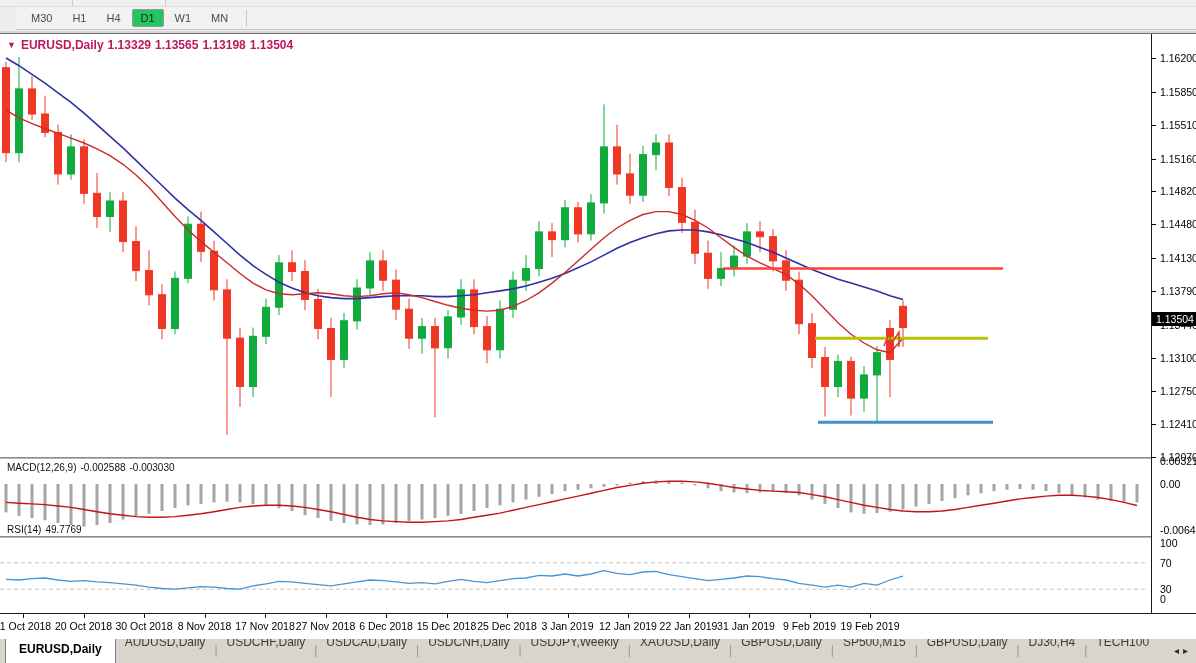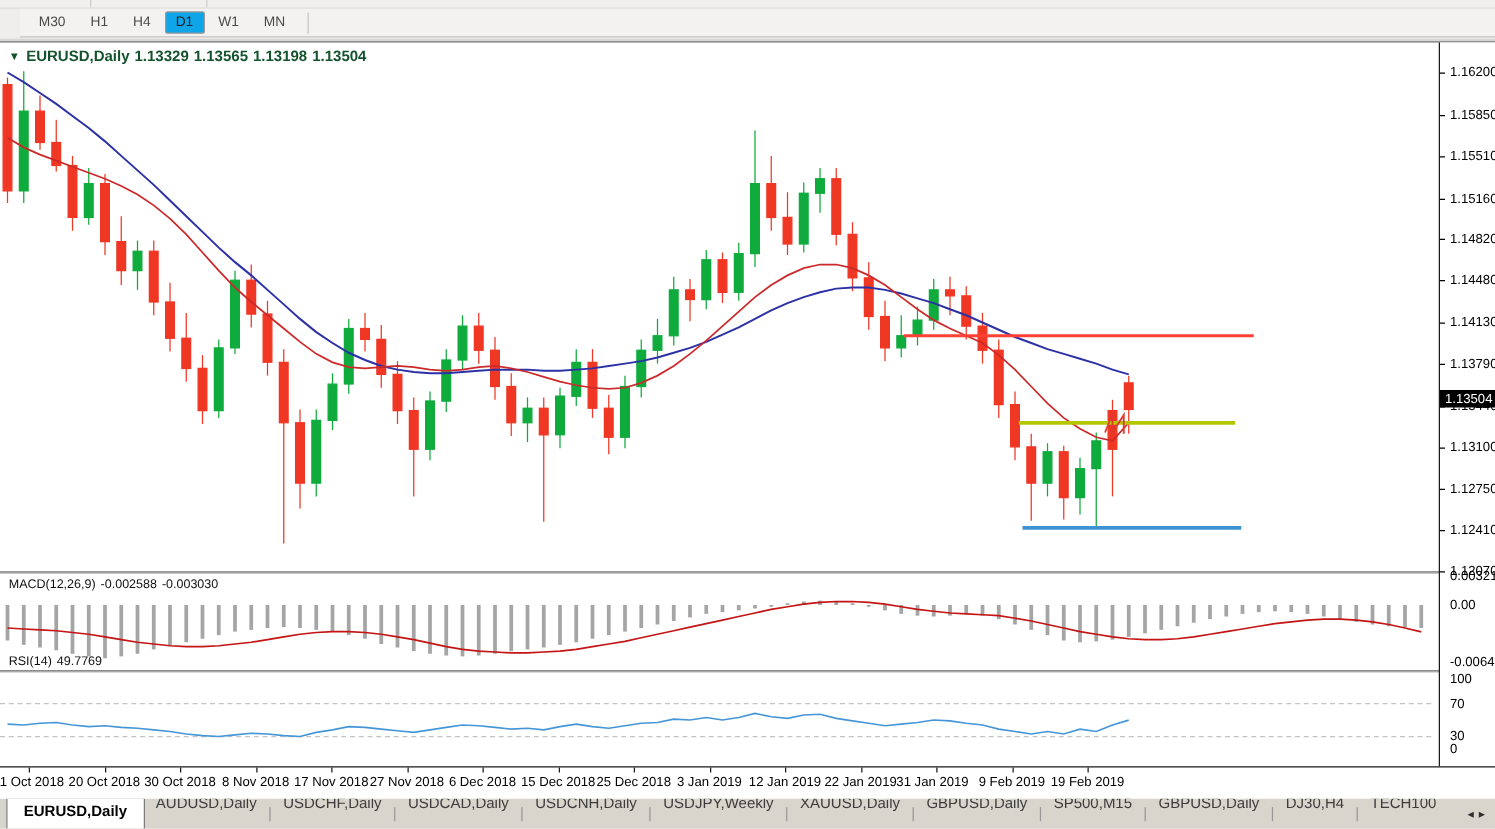--- a/index.html
+++ b/index.html
@@ -2,26 +2,26 @@
 <html><head>
 <meta charset="utf-8">
 <style>
   html,body{margin:0;padding:0;background:#efeeec;}
   body{width:1196px;height:663px;overflow:hidden;font-family:"Liberation Sans",sans-serif;}
   .app{position:relative;width:1196px;height:663px;}
   .top-strip{position:absolute;left:0;top:0;width:1196px;height:6px;background:#f1f0ee;border-bottom:1px solid #dcdcdc;}
   .ts-sep{position:absolute;top:0;width:1px;height:6px;background:#cfcfcf;}
   .tf-toolbar{position:absolute;left:16px;top:7px;width:1196px;height:23px;background:#f3f2f0;border-bottom:1px solid #c2c2c2;display:flex;align-items:center;padding-left:6px;box-sizing:border-box;}
   .tf-btn{font-size:11px;color:#4a4a4a;padding:2px 8px;margin-right:2px;border:1px solid transparent;border-radius:2px;}
-  .tf-btn.active{background:#0ea5e9;border-color:#979797;color:#222;}
+  .tf-btn.active{background:#22c55e;border-color:#979797;color:#222;}
   .tf-group-sep{width:1px;height:17px;background:#c6c6c6;margin:0 7px;}
   .edge{position:absolute;left:0;top:31px;width:1196px;height:2px;background:#d7d6d4;}
   .chart-area{position:absolute;left:0;top:33px;width:1196px;height:604px;background:#ffffff;border-top:1px solid #6f6f6f;box-sizing:content-box;}
   .chart-area svg{position:absolute;left:0;display:block;}
-  .chart-title{position:absolute;left:7px;top:4px;font-size:12px;font-weight:bold;color:#14532d;white-space:nowrap;z-index:5;}
+  .chart-title{position:absolute;left:7px;top:4px;font-size:12px;font-weight:bold;color:#be185d;white-space:nowrap;z-index:5;}
   .chart-title .tri{font-size:9px;margin-right:5px;vertical-align:1px;}
   .chart-title span{margin-right:4px;}
   .pane-label{position:absolute;left:7px;font-size:10px;color:#101010;white-space:nowrap;z-index:5;}
   .pane-label span{margin-right:4px;}
   .sep{position:absolute;left:0;width:1196px;height:2px;background:#b5b5b5;border-top:1px solid #8b8b8b;box-sizing:border-box;z-index:4;}
   .axis-divider{position:absolute;left:1151px;top:0;width:1px;height:579px;background:#1a1a1a;z-index:6;}
   .price-axis{position:absolute;left:1152px;top:0;width:44px;height:579px;background:#fff;z-index:6;}
   .pa-label{position:absolute;left:8px;font-size:10.5px;color:#000;white-space:nowrap;}
   .pa-tick{position:absolute;left:0;width:4px;height:1px;background:#000;}
   .price-box{position:absolute;left:0;width:44px;height:14px;background:#000;color:#fff;font-size:10.5px;line-height:14px;padding-left:4px;box-sizing:border-box;z-index:7;}

